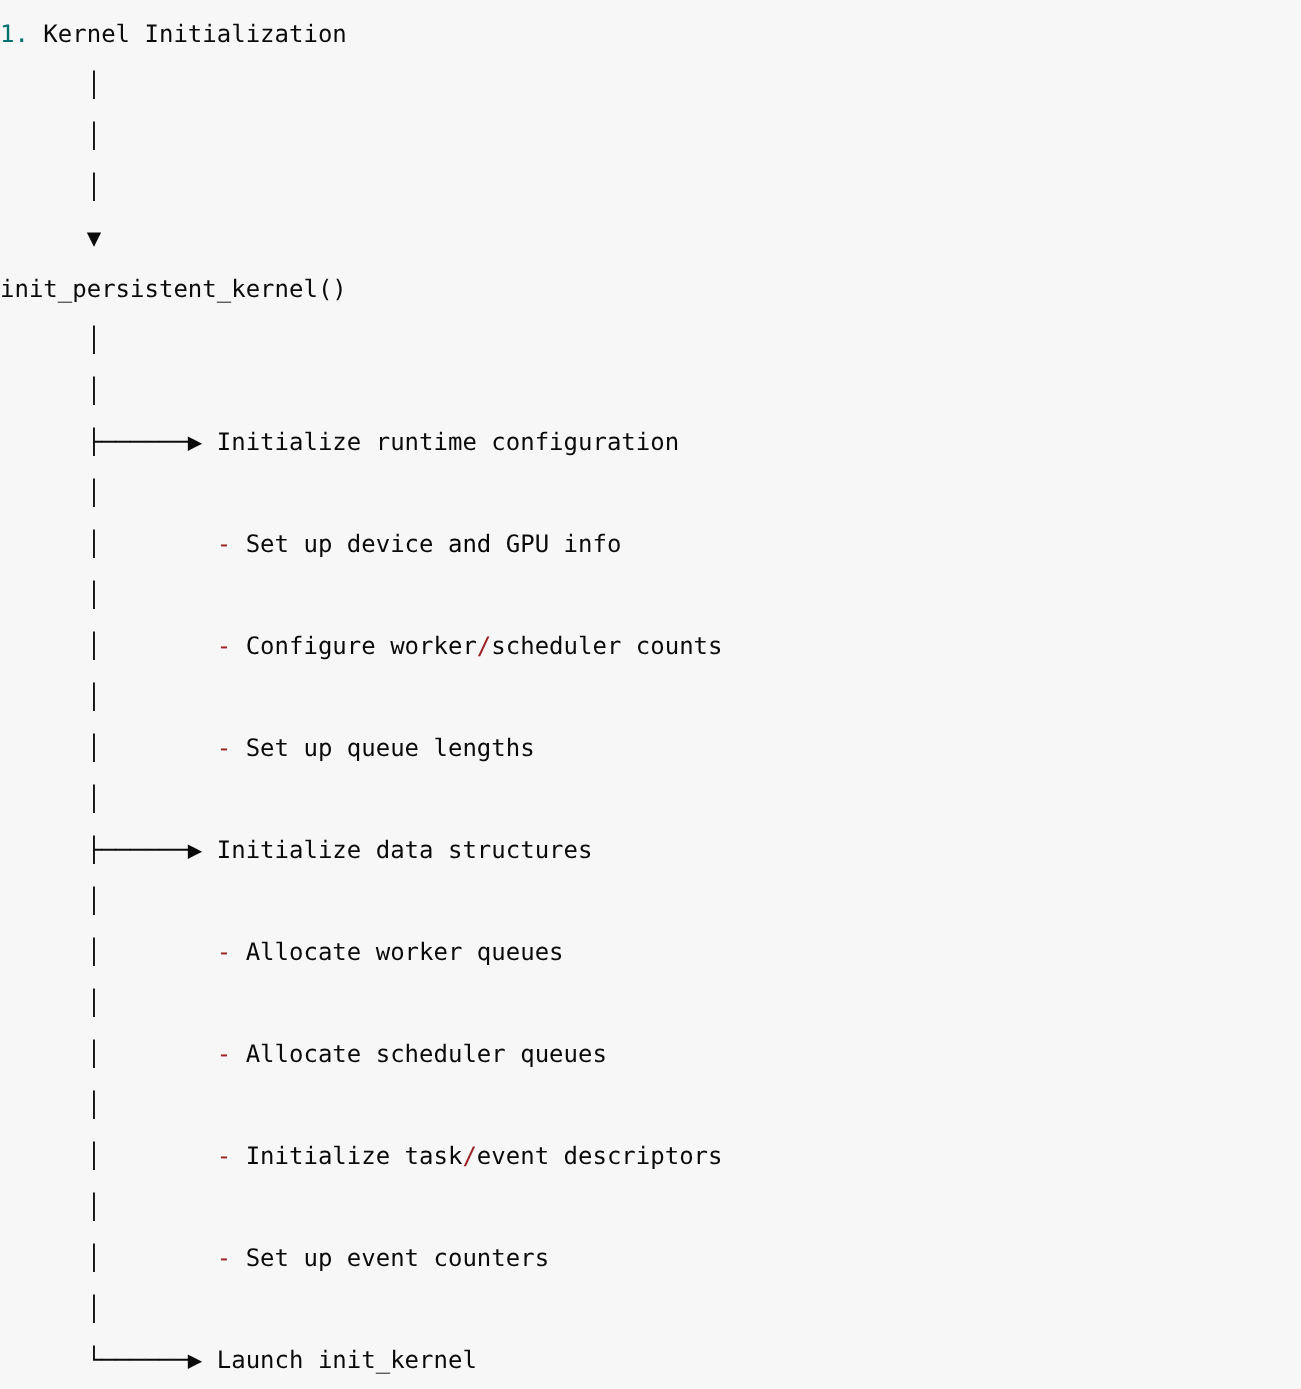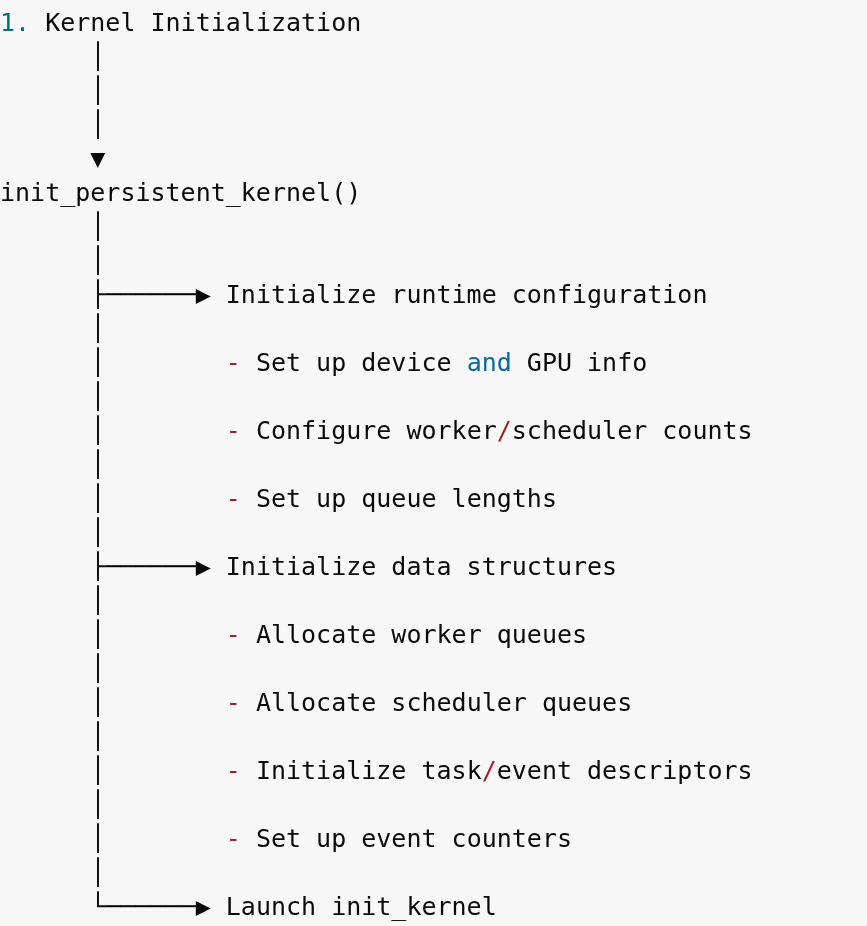--- a/index.html
+++ b/index.html
@@ -9,34 +9,34 @@
   }
   body {
     width: 867px;
     height: 926px;
     background: #f7f7f7;
     font-family: "DejaVu Sans Mono", "Liberation Mono", monospace;
     overflow: hidden;
   }
   #diagram {
     padding: 6px 0 0 0;
-    font-size: 25px;
+    font-size: 16px;
     line-height: 34px;
     white-space: pre;
     color: #0a0a0a;
     letter-spacing: 0px;
     -webkit-font-smoothing: antialiased;
   }
   .line {
     height: 34px;
     white-space: pre;
     display: block;
   }
   .tok-num   { color: #007070; }
-  .tok-kw    { color: #0369a1; }
+  .tok-kw    { color: #000000; }
   .tok-punct { color: #9b2226; }
   .tok-plain { color: #0a0a0a; }
   .tok-rule  { color: #0a0a0a; }
   .spacer    { color: transparent; }
 </style>
 </head>
 <body>
 
 <div id="diagram"><div class="line"><span><span class="tok-num">1.</span><span class="tok-plain"> Kernel Initialization</span></span></div><div class="line"><span class="spacer">      </span><span class="tok-rule">│</span></div><div class="line"><span class="spacer">      </span><span class="tok-rule">│</span></div><div class="line"><span class="spacer">      </span><span class="tok-rule">│</span></div><div class="line"><span class="spacer">      </span><span class="tok-rule">▼</span></div><div class="line"><span><span class="tok-plain">init_persistent_kernel()</span></span></div><div class="line"><span class="spacer">      </span><span class="tok-rule">│</span></div><div class="line"><span class="spacer">      </span><span class="tok-rule">│</span></div><div class="line"><span class="spacer">      </span><span class="tok-rule">├</span><span class="tok-rule">──────▶ </span><span><span class="tok-plain">Initialize runtime configuration</span></span></div><div class="line"><span class="spacer">      </span><span class="tok-rule">│</span></div><div class="line"><span class="spacer">      </span><span class="tok-rule">│</span><span><span class="tok-plain">        </span><span class="tok-punct">-</span><span class="tok-plain"> Set up device </span><span class="tok-kw">and</span><span class="tok-plain"> GPU info</span></span></div><div class="line"><span class="spacer">      </span><span class="tok-rule">│</span></div><div class="line"><span class="spacer">      </span><span class="tok-rule">│</span><span><span class="tok-plain">        </span><span class="tok-punct">-</span><span class="tok-plain"> Configure worker</span><span class="tok-punct">/</span><span class="tok-plain">scheduler counts</span></span></div><div class="line"><span class="spacer">      </span><span class="tok-rule">│</span></div><div class="line"><span class="spacer">      </span><span class="tok-rule">│</span><span><span class="tok-plain">        </span><span class="tok-punct">-</span><span class="tok-plain"> Set up queue lengths</span></span></div><div class="line"><span class="spacer">      </span><span class="tok-rule">│</span></div><div class="line"><span class="spacer">      </span><span class="tok-rule">├</span><span class="tok-rule">──────▶ </span><span><span class="tok-plain">Initialize data structures</span></span></div><div class="line"><span class="spacer">      </span><span class="tok-rule">│</span></div><div class="line"><span class="spacer">      </span><span class="tok-rule">│</span><span><span class="tok-plain">        </span><span class="tok-punct">-</span><span class="tok-plain"> Allocate worker queues</span></span></div><div class="line"><span class="spacer">      </span><span class="tok-rule">│</span></div><div class="line"><span class="spacer">      </span><span class="tok-rule">│</span><span><span class="tok-plain">        </span><span class="tok-punct">-</span><span class="tok-plain"> Allocate scheduler queues</span></span></div><div class="line"><span class="spacer">      </span><span class="tok-rule">│</span></div><div class="line"><span class="spacer">      </span><span class="tok-rule">│</span><span><span class="tok-plain">        </span><span class="tok-punct">-</span><span class="tok-plain"> Initialize task</span><span class="tok-punct">/</span><span class="tok-plain">event descriptors</span></span></div><div class="line"><span class="spacer">      </span><span class="tok-rule">│</span></div><div class="line"><span class="spacer">      </span><span class="tok-rule">│</span><span><span class="tok-plain">        </span><span class="tok-punct">-</span><span class="tok-plain"> Set up event counters</span></span></div><div class="line"><span class="spacer">      </span><span class="tok-rule">│</span></div><div class="line"><span class="spacer">      </span><span class="tok-rule">└</span><span class="tok-rule">──────▶ </span><span><span class="tok-plain">Launch init_kernel</span></span></div></div>
 

